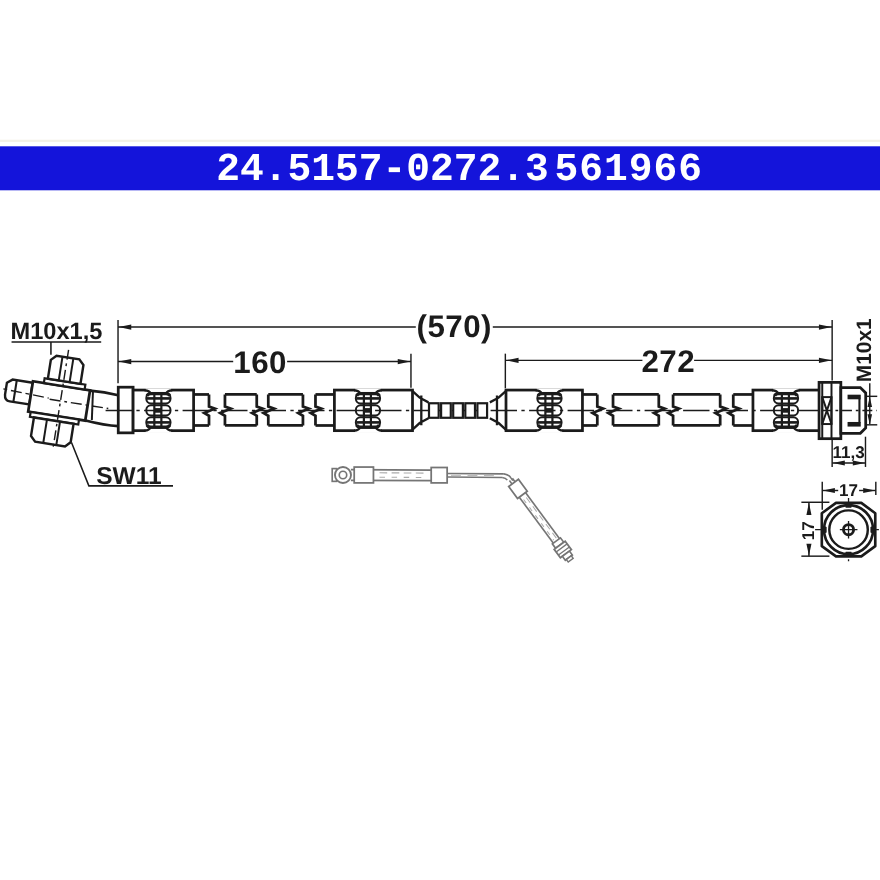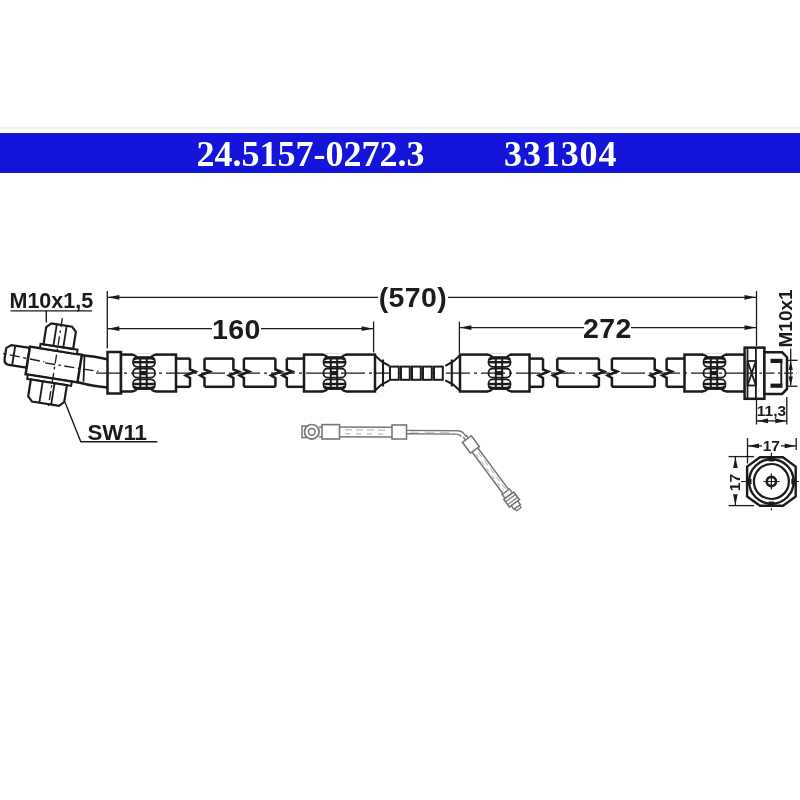--- a/index.html
+++ b/index.html
@@ -1,26 +1,26 @@
 <!DOCTYPE html>
 <html><head>
 <meta charset="utf-8">
 <style>
 html,body{margin:0;padding:0;width:800px;height:800px;background:#ffffff;overflow:hidden;}
 *{box-sizing:border-box;}
 #banner{position:absolute;left:0;top:133px;width:800px;height:40px;background:#1414da;}
-.bt{position:absolute;top:0;height:40px;line-height:41px;color:#ffffff;font-family:Liberation Serif, serif;font-weight:bold;font-size:36px;white-space:pre;}
+.bt{position:absolute;top:0;height:40px;line-height:41px;color:#ffffff;font-family:Liberation Mono, monospace;font-weight:bold;font-size:36px;white-space:pre;}
 #svgw{position:absolute;left:0;top:0;width:800px;height:800px;}
 </style>
 </head>
 <body>
 <div style="position:absolute;left:0;top:127.4px;width:800px;height:1.8px;background:#f4f1e6;"></div>
 <div id="banner"></div>
 <div class="bt" style="left:196.5px;top:133.5px;letter-spacing:0px;">24.5157-0272.3</div>
-<div class="bt" style="left:504px;top:133.5px;letter-spacing:0.9px;">331304</div>
+<div class="bt" style="left:504px;top:133.5px;letter-spacing:0.9px;">561966</div>
 <div id="svgw">
 <svg width="800" height="800" viewBox="0 0 800 800" xmlns="http://www.w3.org/2000/svg">
 <defs>
 <g id="crimp" stroke="#1b1b1b" fill="none">
  <rect x="-11.6" y="-19.9" width="23.2" height="3.1" fill="#ffffff" stroke="none"></rect>
  <rect x="-11.6" y="16.8" width="23.2" height="3.1" fill="#ffffff" stroke="none"></rect>
  <path d="M-12.6,-18.4 q4.5,0.4 5.5,3 h14.2 q1,-2.6 5.5,-3" stroke-width="2.2"></path>
  <path d="M-12.6,18.4 q4.5,-0.4 5.5,-3 h14.2 q1,2.6 5.5,3" stroke-width="2.2"></path>
  <line x1="-10.5" y1="-10.9" x2="10.5" y2="-10.9" stroke-width="2.4"></line>
  <line x1="-10.5" y1="10.9" x2="10.5" y2="10.9" stroke-width="2.4"></line>

